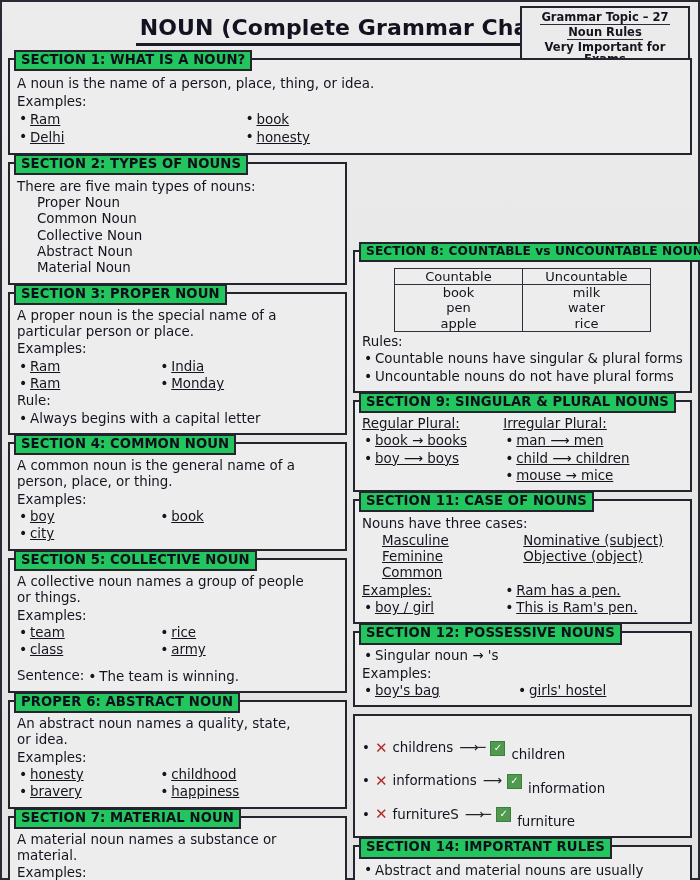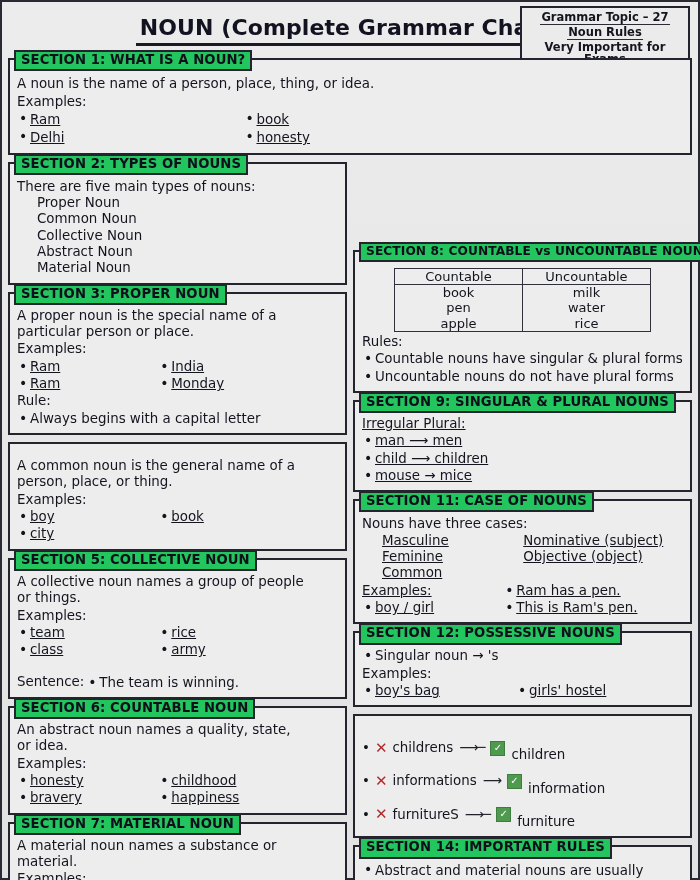--- a/index.html
+++ b/index.html
@@ -169,21 +169,21 @@
     line-height:12px;
     text-align:center;
     margin-right:6px;
     vertical-align:-1px;
     font-weight:bold;
   }
   .right-word{font-weight:normal;margin-top:15px;}
 
   
   .tight{line-height:1.22;}
-  .sentence-row{display:flex;margin-top:15px;}
+  .sentence-row{display:flex;margin-top:9px;}
   .sentence-row .lbl{margin-right:2px;}
 </style>
 </head>
 <body>
 
 <div class="page">
 
   <div class="header">
     <div class="main-title">
       <span class="t-inner">NOUN (Complete Grammar Chart)</span>
@@ -256,20 +256,21 @@
             </div>
           </div>
           <div class="sub">Rule:</div>
           <ul class="bullets">
             <li>Always begins with a capital letter</li>
           </ul>
         </div>
       </div>
 
       <div class="sec">
+        <div class="sec-title">SECTION 4: COMMON NOUN</div>
         <div class="sec-body tight">
           <div>A common noun is the general name of a</div>
           <div>person, place, or thing.</div>
           <div class="sub">Examples:</div>
           <div class="two-col">
             <div style="flex:0 0 44%">
               <ul class="bullets">
                 <li>boy</li>
                 <li>city</li>
               </ul>
@@ -306,21 +307,21 @@
           <div class="sentence-row">
             <span class="lbl">Sentence:</span>
             <ul class="bullets" style="display:inline-block">
               <li>The team is winning.</li>
             </ul>
           </div>
         </div>
       </div>
 
       <div class="sec">
-        <div class="sec-title">SECTION 6: COUNTABLE NOUN</div>
+        <div class="sec-title">PROPER 6: ABSTRACT NOUN</div>
         <div class="sec-body tight">
           <div>An abstract noun names a quality, state,</div>
           <div>or idea.</div>
           <div class="sub">Examples:</div>
           <div class="two-col">
             <div style="flex:0 0 44%">
               <ul class="bullets">
                 <li>honesty</li>
                 <li>bravery</li>
               </ul>
@@ -392,20 +393,27 @@
             <li>Countable nouns have singular &amp; plural forms</li>
             <li>Uncountable nouns do not have plural forms</li>
           </ul>
         </div>
       </div>
 
       <div class="sec">
         <div class="sec-title">SECTION 9: SINGULAR &amp; PLURAL NOUNS</div>
         <div class="sec-body tight">
           <div class="two-col">
+            <div style="flex:0 0 44%">
+              <div>Regular Plural:</div>
+              <ul class="bullets">
+                <li>book → books</li>
+                <li>boy ⟶ boys</li>
+              </ul>
+            </div>
             <div>
               <div>Irregular Plural:</div>
               <ul class="bullets">
                 <li>man ⟶ men</li>
                 <li>child ⟶ children</li>
                 <li>mouse → mice</li>
               </ul>
             </div>
           </div>
         </div>

